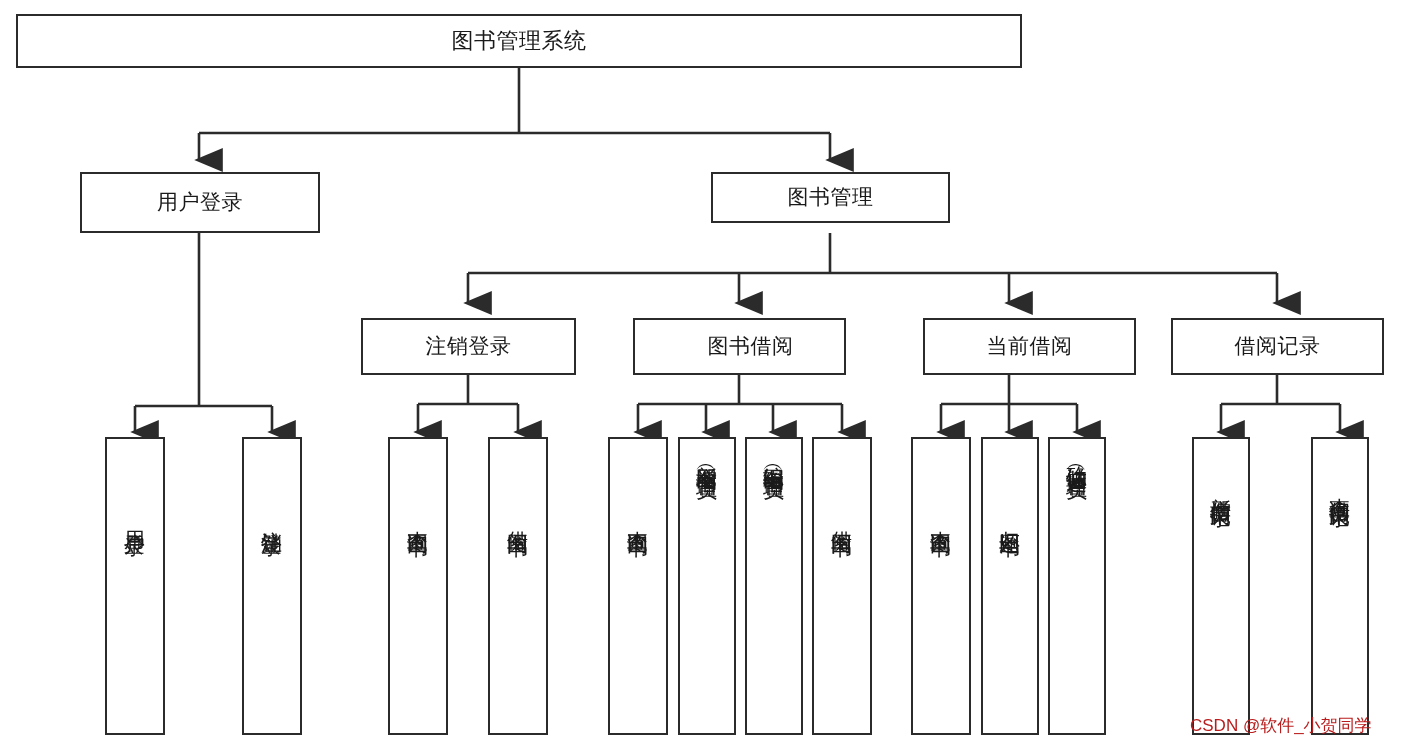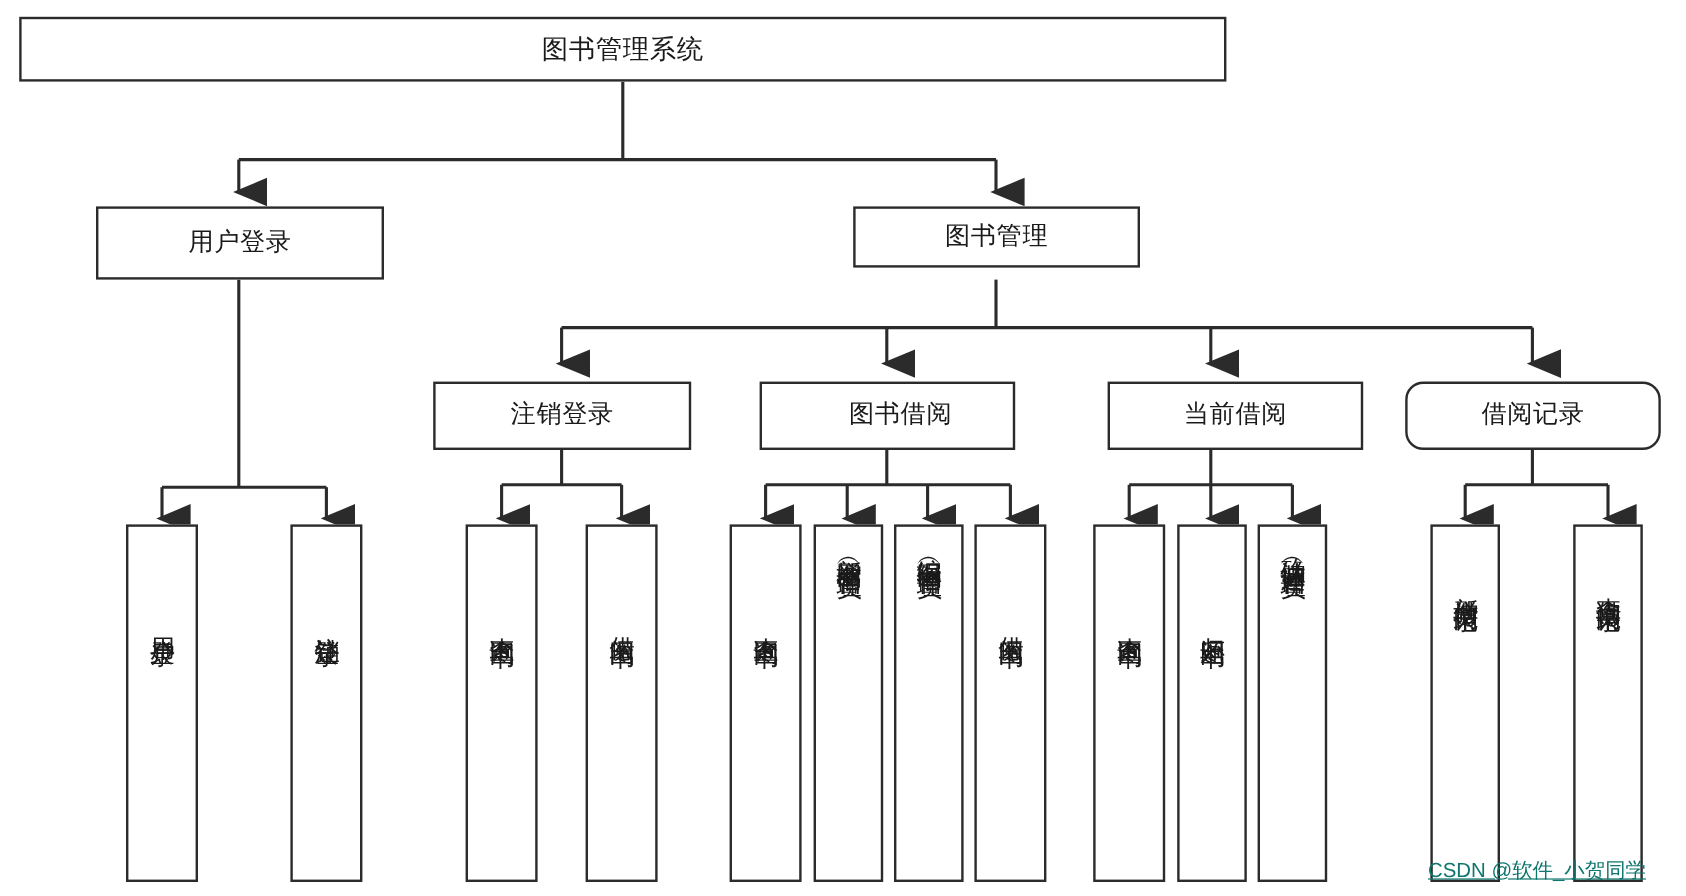--- a/index.html
+++ b/index.html
@@ -61,25 +61,24 @@
     font-size: 21px;
     letter-spacing: 2px;
     line-height: 1;
     white-space: nowrap;
   }
   .watermark {
     position: absolute;
     left: 1190px;
     top: 714px;
     font-size: 17px;
-    color: #0f766e;
+    color: #b91c1c;
     white-space: nowrap;
     z-index: 5;
     font-family: "Liberation Sans", "DejaVu Sans", sans-serif;
-    text-decoration: underline;
   }
 </style>
 </head>
 <body>
 
 <div id="canvas">
 
   <svg id="edges" viewBox="0 0 1405 747" xmlns="http://www.w3.org/2000/svg">
     <defs>
       <marker id="arw" viewBox="0 0 12 12" refX="6" refY="10" markerWidth="11" markerHeight="11" orient="auto-start-reverse">
@@ -145,21 +144,21 @@
 
   <div class="node h" style="left:361px; top:318px; width:215px; height:57px;">
     <span class="label">注销登录</span>
   </div>
   <div class="node h" style="left:633px; top:318px; width:213px; height:57px;padding-left:22px;">
     <span class="label">图书借阅</span>
   </div>
   <div class="node h" style="left:903px; top:318px; width:213px; height:57px;margin-left:20px;">
     <span class="label">当前借阅</span>
   </div>
-  <div class="node h" style="left:1171px; top:318px; width:213px; height:57px;border-radius:15px;">
+  <div class="node h" style="left:1171px; top:318px; width:213px; height:57px;">
     <span class="label">借阅记录</span>
   </div>
 
   <div class="node v" style="left:105px; top:437px; width:60px; height:298px; padding-top:75px;">
     <span class="label">用户登录</span>
   </div>
   <div class="node v" style="left:242px; top:437px; width:60px; height:298px; padding-top:75px;">
     <span class="label">注销登录</span>
   </div>
 

